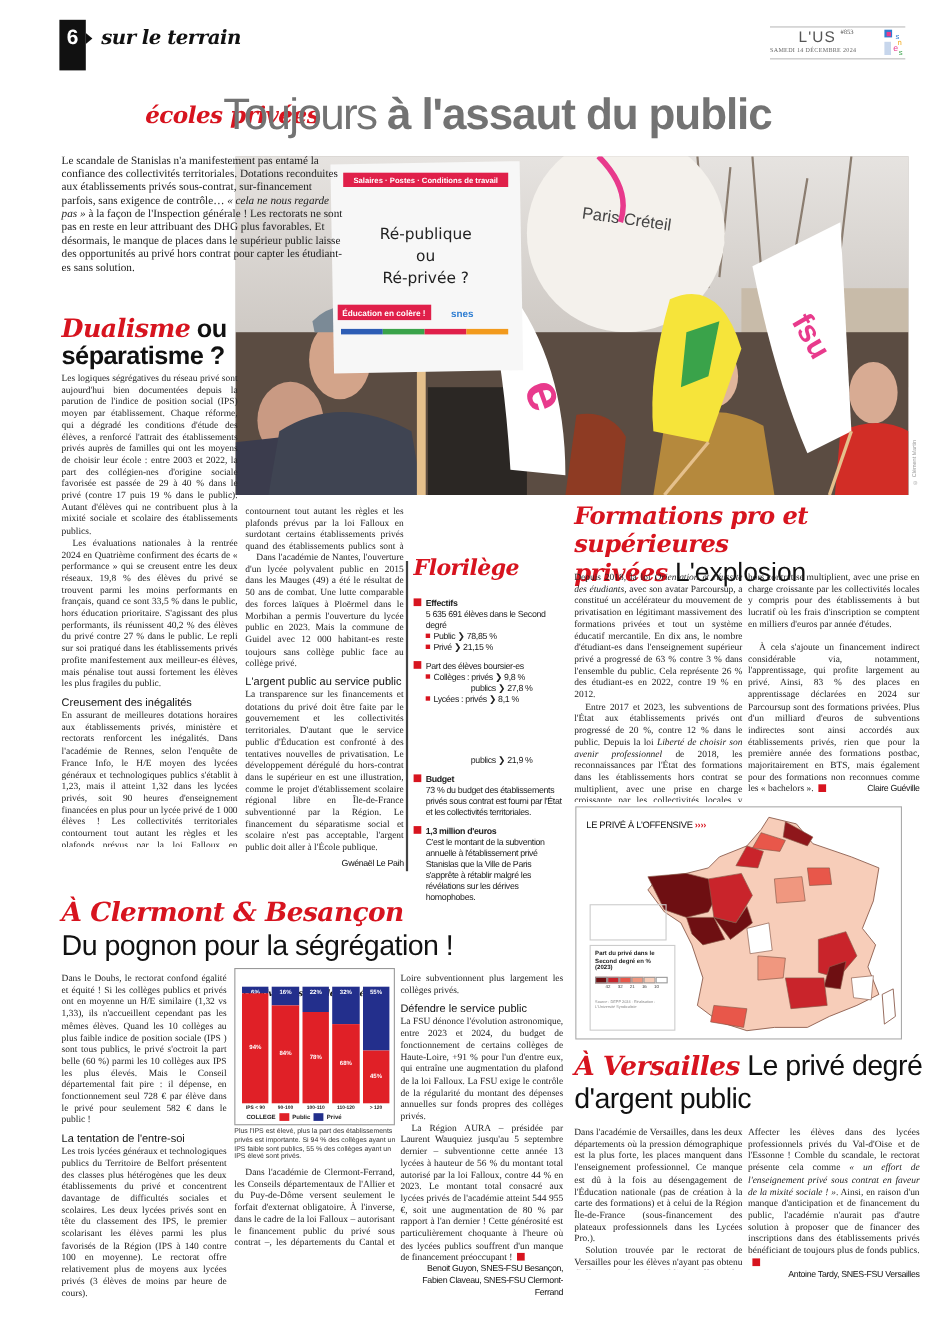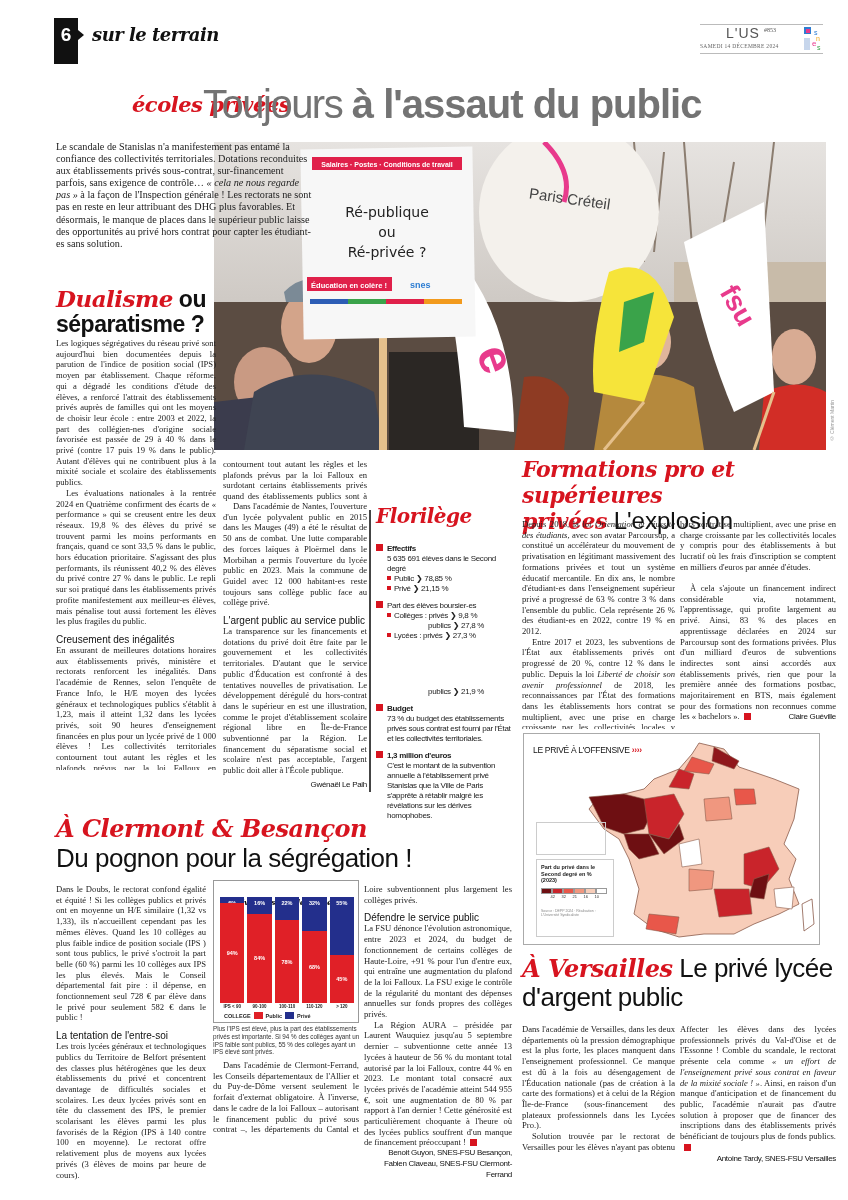--- a/index.html
+++ b/index.html
@@ -145,21 +145,21 @@
       <div style="margin-bottom: 7px;">
         <div style="font-weight: bold; margin-top: 16px;"><span style="display:inline-block;width:7px;height:7px;background:#d7141f;margin-right:4px"></span><span>Effectifs</span></div>
         <div style="padding-left: 11px;">5 635 691 élèves dans le Second degré</div>
         <div style="padding-left: 11px;"><span style="display:inline-block;width:4px;height:4px;background:#d7141f;margin-right:3px;vertical-align:1px"></span><span>Public ❯ 78,85 %</span></div>
         <div style="padding-left: 11px;"><span style="display:inline-block;width:4px;height:4px;background:#d7141f;margin-right:3px;vertical-align:1px"></span><span>Privé ❯ 21,15 %</span></div>
       </div>
       <div style="margin-bottom: 7px;">
         <div style="font-weight: normal;"><span style="display:inline-block;width:7px;height:7px;background:#d7141f;margin-right:4px"></span><span>Part des élèves boursier-es</span></div>
         <div style="padding-left: 11px;"><span style="display:inline-block;width:4px;height:4px;background:#d7141f;margin-right:3px;vertical-align:1px"></span><span>Collèges : privés ❯ 9,8 %</span></div>
         <div style="padding-left: 52px;"><span>publics ❯ 27,8 %</span></div>
-        <div style="padding-left: 11px;"><span style="display:inline-block;width:4px;height:4px;background:#d7141f;margin-right:3px;vertical-align:1px"></span><span>Lycées : privés ❯ 27,3 %</span></div>
+        <div style="padding-left: 11px;"><span style="display:inline-block;width:4px;height:4px;background:#d7141f;margin-right:3px;vertical-align:1px"></span><span>Lycées : privés ❯ 8,1 %</span></div>
         <div style="padding-left: 52px; margin-top: 46px;"><span>publics ❯ 21,9 %</span></div>
       </div>
       <div style="margin-bottom: 7px;">
         <div style="font-weight: bold;"><span style="display:inline-block;width:7px;height:7px;background:#d7141f;margin-right:4px"></span><span>Budget</span></div>
         <div style="padding-left: 11px;">73 % du budget des établissements privés sous contrat est fourni par l'État et les collectivités territoriales.</div>
       </div>
       <div style="margin-bottom: 7px;">
         <div style="font-weight: bold;"><span style="display:inline-block;width:7px;height:7px;background:#d7141f;margin-right:4px"></span><span>1,3 million d'euros</span></div>
         <div style="padding-left: 11px;">C'est le montant de la subvention annuelle à l'établissement privé Stanislas que la Ville de Paris s'apprête à rétablir malgré les révélations sur les dérives homophobes.</div>
       </div>
@@ -295,21 +295,21 @@
 <div class="abs body" style="left:364px;top:884px;width:148px">
   <p class="noi">Loire subventionnent plus largement les collèges privés.</p>
   <div class="sub">Défendre le service public</div>
   <p class="noi">La FSU dénonce l'évolution astronomique, entre 2023 et 2024, du budget de fonctionnement de certains collèges de Haute-Loire, +91 % pour l'un d'entre eux, qui entraîne une augmentation du plafond de la loi Falloux. La FSU exige le contrôle de la régularité du montant des dépenses annuelles sur fonds propres des collèges privés.</p>
   <p><span>La Région AURA – présidée par Laurent Wauquiez jusqu'au 5 septembre dernier – subventionne cette année 13 lycées à hauteur de 56 % du montant total autorisé par la loi Falloux, contre 44 % en 2023. Le montant total consacré aux lycées privés de l'académie atteint 544 955 €, soit une augmentation de 80 % par rapport à l'an dernier ! Cette générosité est particulièrement choquante à l'heure où des lycées publics souffrent d'un manque de financement préoccupant !</span><span class="endmark"></span></p>
   <div class="sig">Benoit Guyon, SNES-FSU Besançon,</div>
   <div class="sig">Fabien Claveau, SNES-FSU Clermont-Ferrand</div>
 </div>
 
 <h2 class="abs" style="left:522px;top:954px;width:320px;line-height:28px">
-  <span class="script" style="font-size:24px">À Versailles</span><span class="cond" style="font-size:26px;font-weight:normal;color:#111;letter-spacing:-0.5px"> Le privé lycée d'argent public</span>
+  <span class="script" style="font-size:24px">À Versailles</span><span class="cond" style="font-size:26px;font-weight:normal;color:#111;letter-spacing:-0.5px"> Le privé degré d'argent public</span>
 </h2>
 
 <div class="abs body" style="left:522px;top:1024px;width:153px;height:130px;overflow:hidden">
   <p class="noi">Dans l'académie de Versailles, dans les deux départements où la pression démographique est la plus forte, les places manquent dans l'enseignement professionnel. Ce manque est dû à la fois au désengagement de l'Éducation nationale (pas de création à la carte des formations) et à celui de la Région Île-de-France (sous-financement des plateaux professionnels dans les Lycées Pro.).</p>
   <p><span>Solution trouvée par le rectorat de Versailles pour les élèves n'ayant pas obtenu d'affectation dans le public ? Affecter les élèves dans des lycées professionnels privés du Val-d'Oise et de l'Essonne ! Comble du scandale, le rectorat présente cela comme </span></p>
 </div>
 <div class="abs body" style="left:680px;top:1024px;width:156px">
   <p class="noi">Affecter les élèves dans des lycées professionnels privés du Val-d'Oise et de l'Essonne ! Comble du scandale, le rectorat présente cela comme <i>« un effort de l'enseignement privé sous contrat en faveur de la mixité sociale ! »</i><span>. Ainsi, en raison d'un manque d'anticipation et de financement du public, l'académie n'aurait pas d'autre solution à proposer que de financer des inscriptions dans des établissements privés bénéficiant de toujours plus de fonds publics.</span><span class="endmark"></span></p>
   <div class="sig" style="margin-top:2px">Antoine Tardy, SNES-FSU Versailles</div>
 </div>

